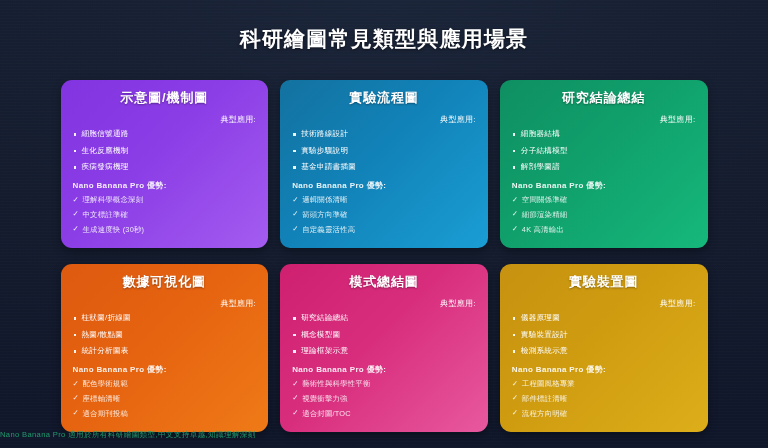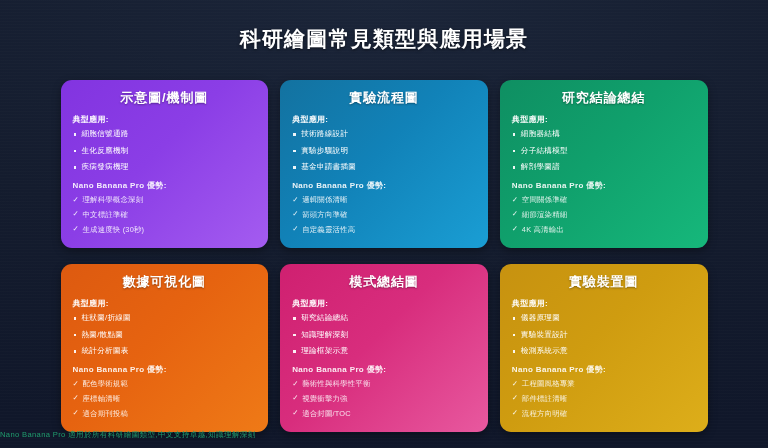--- a/index.html
+++ b/index.html
@@ -66,24 +66,25 @@
     text-align: center;
     font-size: 13px;
     font-weight: bold;
     letter-spacing: 0.9px;
     color: #ffffff;
     text-shadow: 0 1px 2px rgba(0,0,0,0.35);
   }
 
   .section-label {
     font-size: 8px;
-    font-weight: bold;
+    font-weight: normal;
     color: rgba(255,255,255,0.96);
     letter-spacing: 0.3px;
     margin: 0 0 5px 0;
+    text-align: right;
   }
 
   .usage-list {
     list-style: none;
     margin: 0 0 0 0;
     padding: 0;
   }
   .usage-list li {
     font-size: 7.6px;
     font-weight: normal;
@@ -130,21 +131,21 @@
   .adv-list li .check {
     position: absolute;
     left: 0;
     top: -0.5px;
     font-size: 7.4px;
     color: rgba(255,255,255,0.86);
   }
 
   
   .card.c-purple { background: linear-gradient(135deg, #8234e0 0%, #8b3ee6 45%, #a45cf0 100%); }
-  .card.c-blue   { background: linear-gradient(135deg, #1372a0 0%, #1182b8 45%, #1a9ed4 100%); }
+  .card.c-blue   { background: linear-gradient(135deg, #1372a0 0%, #1182b8 45%, #1a9ed4 100%); border-radius: 10px; }
   .card.c-green  { background: linear-gradient(135deg, #0f8f62 0%, #10a06c 45%, #16b87b 100%); }
   .card.c-orange { background: linear-gradient(135deg, #dd5a10 0%, #e66310 45%, #ef7a17 100%); }
   .card.c-pink   { background: linear-gradient(135deg, #cf2070 0%, #d82d7d 45%, #e8599f 100%); }
   .card.c-gold   { background: linear-gradient(135deg, #c79210 0%, #cf9c10 45%, #ddae1a 100%); }
 
   
   .footer-note {
     position: absolute;
     left: 0;
     right: 0;
@@ -226,21 +227,21 @@
         <li><span class="check">✓</span><span>座標軸清晰</span></li>
         <li><span class="check">✓</span><span>適合期刊投稿</span></li>
       </ul>
     </div>
 
     <div class="card c-pink">
       <div class="card-title">模式總結圖</div>
       <div class="section-label">典型應用:</div>
       <ul class="usage-list">
         <li>研究結論總結</li>
-        <li>知識理解深刻</li>
+        <li>概念模型圖</li>
         <li>理論框架示意</li>
       </ul>
       <div class="adv-label">Nano Banana Pro 優勢:</div>
       <ul class="adv-list">
         <li><span class="check">✓</span><span>藝術性與科學性平衡</span></li>
         <li><span class="check">✓</span><span>視覺衝擊力強</span></li>
         <li><span class="check">✓</span><span>適合封圖/TOC</span></li>
       </ul>
     </div>
 

